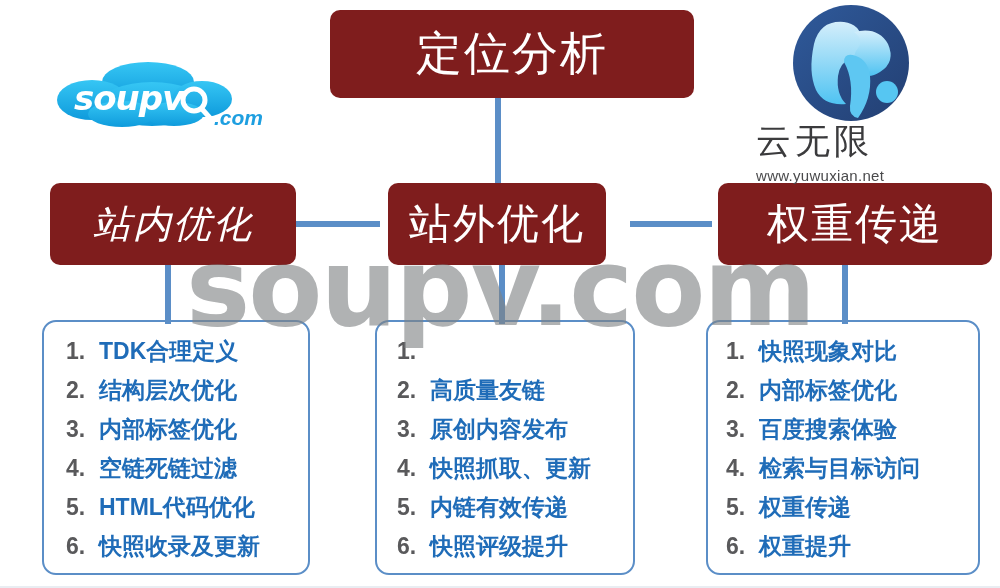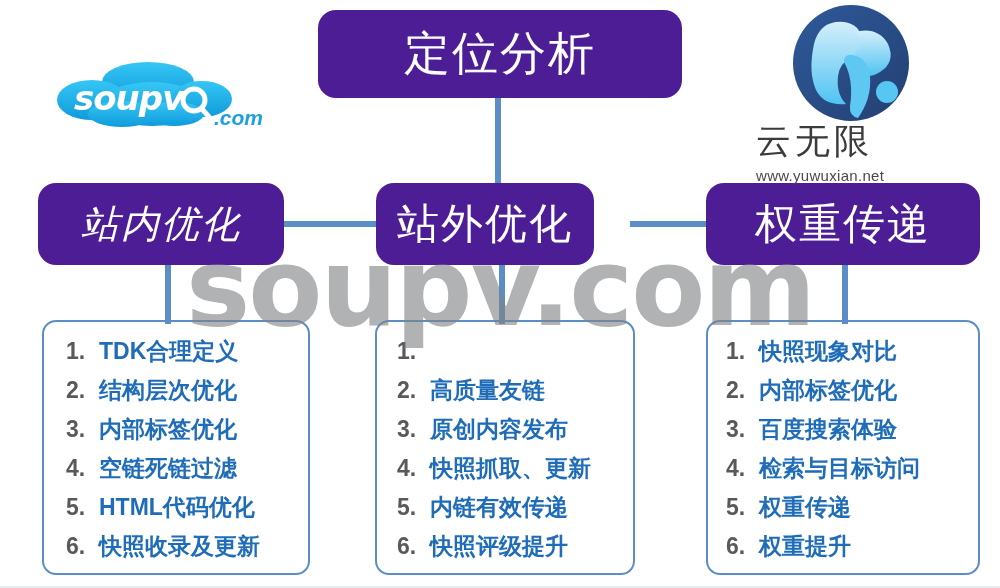--- a/index.html
+++ b/index.html
@@ -17,27 +17,28 @@
   #conn-top-vertical{left:495px;top:96px;width:6px;height:90px;}
   #conn-h-left{left:278px;top:221px;width:102px;height:6px;}
   #conn-h-right{left:630px;top:221px;width:82px;height:6px;}
   #conn-v-left{left:165px;top:262px;width:6px;height:62px;}
   #conn-v-mid{left:499px;top:262px;width:6px;height:62px;}
   #conn-v-right{left:842px;top:262px;width:6px;height:62px;}
 
   
   .node{
     position:absolute;
-    background:#4c1d95;
-    border-radius:18px;
+    background:#7f1d1d;
+    border-radius:10px;
     color:#ffffff;
     display:flex;align-items:center;justify-content:center;
     letter-spacing:2px;
     font-weight:300;
     white-space:nowrap;
+    margin-left:12px;
   }
   #node-top{left:318px;top:10px;width:364px;height:88px;font-size:46px;}
   #node-l{left:38px;top:183px;width:246px;height:82px;font-size:38px;font-style:italic;}
   #node-m{left:376px;top:183px;width:218px;height:82px;font-size:42px;}
   #node-r{left:706px;top:183px;width:274px;height:82px;font-size:42px;}
 
   
   .panel{
     position:absolute;
     top:320px;

